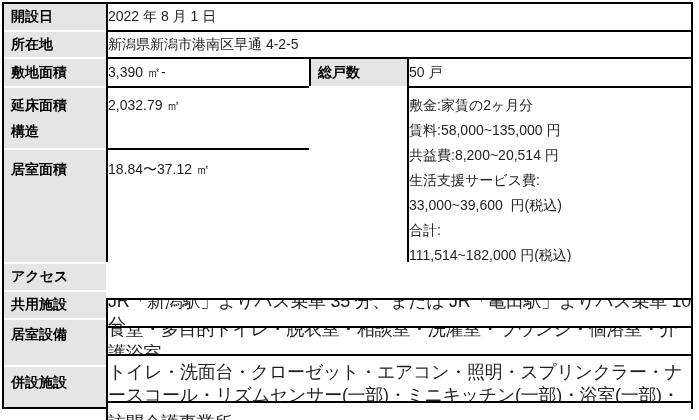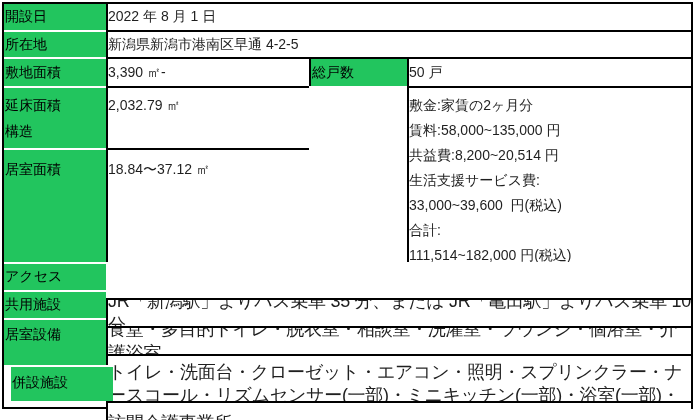--- a/index.html
+++ b/index.html
@@ -10,22 +10,22 @@
   }
   .table{
     position:absolute;left:2px;top:2px;width:691px;height:407px;
     border:2px solid #000;box-sizing:border-box;background:#fff;
   }
   .cell{
     position:absolute;box-sizing:border-box;overflow:hidden;
     font-size:14px;
   }
   .hdr{
-    background:#22c55e;font-weight:normal;color:#000;
-    padding-left:1px;
+    background:#e5e5e5;font-weight:bold;color:#000;
+    padding-left:7px;
   }
   .val{
     background:#fff;
   }
   .vcenter{display:flex;align-items:center;}
   .hdr.btw{border-top:2px solid #fff;}
   .val.btb{border-top:2px solid #000;}
   .blb{border-left:2px solid #000;}
   .twolines div{line-height:26px;}
   .twolines{padding-top:4px;}
@@ -75,16 +75,16 @@
 
   <div class="cell hdr vcenter btw" style="left:0;top:258px;width:102px;height:28px;">アクセス</div>
   <div class="cell val vcenter blb btb narrow" style="left:102px;top:258px;width:585px;height:28px;">JR「新潟駅」よりバス乗車 35 分、または JR「亀田駅」よりバス乗車 10 分</div>
 
   <div class="cell hdr vcenter btw" style="left:0;top:286px;width:102px;height:28px;">共用施設</div>
   <div class="cell val vcenter blb btb narrow" style="left:102px;top:286px;width:585px;height:28px;">食堂・多目的トイレ・脱衣室・相談室・洗濯室・ラウンジ・個浴室・介護浴室</div>
 
   <div class="cell hdr btw" style="left:0;top:314px;width:102px;height:47px;padding-top:6px;">居室設備</div>
   <div class="cell val blb btb narrow wrap2" style="left:102px;top:314px;width:585px;height:47px;">トイレ・洗面台・クローゼット・エアコン・照明・スプリンクラー・ナースコール・リズムセンサー(一部)・ミニキッチン(一部)・浴室(一部)・室内洗濯機置場(一部)</div>
 
-  <div class="cell hdr btw" style="left:7px;top:361px;width:102px;height:36px;padding-top:7px;">併設施設</div>
+  <div class="cell hdr btw" style="left:0;top:361px;width:102px;height:42px;padding-top:7px;">併設施設</div>
   <div class="cell val blb btb narrow" style="left:102px;top:361px;width:585px;height:42px;padding-top:8px;">訪問介護事業所</div>
 
 </div>
 
 </body></html>

